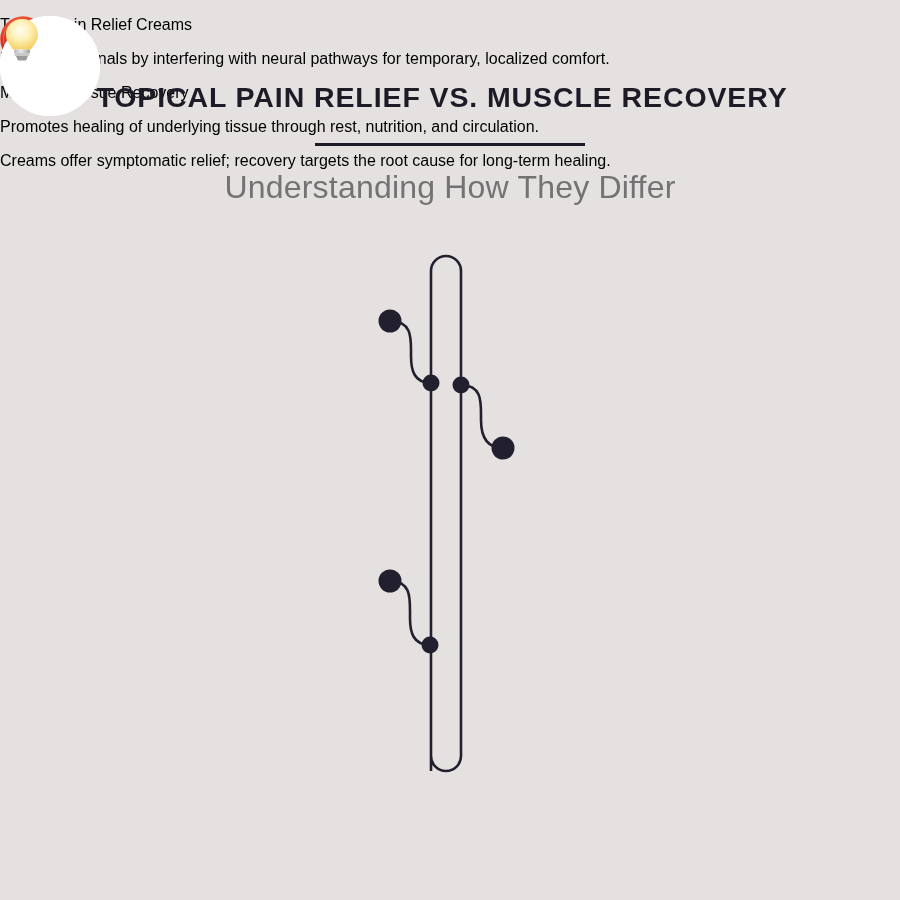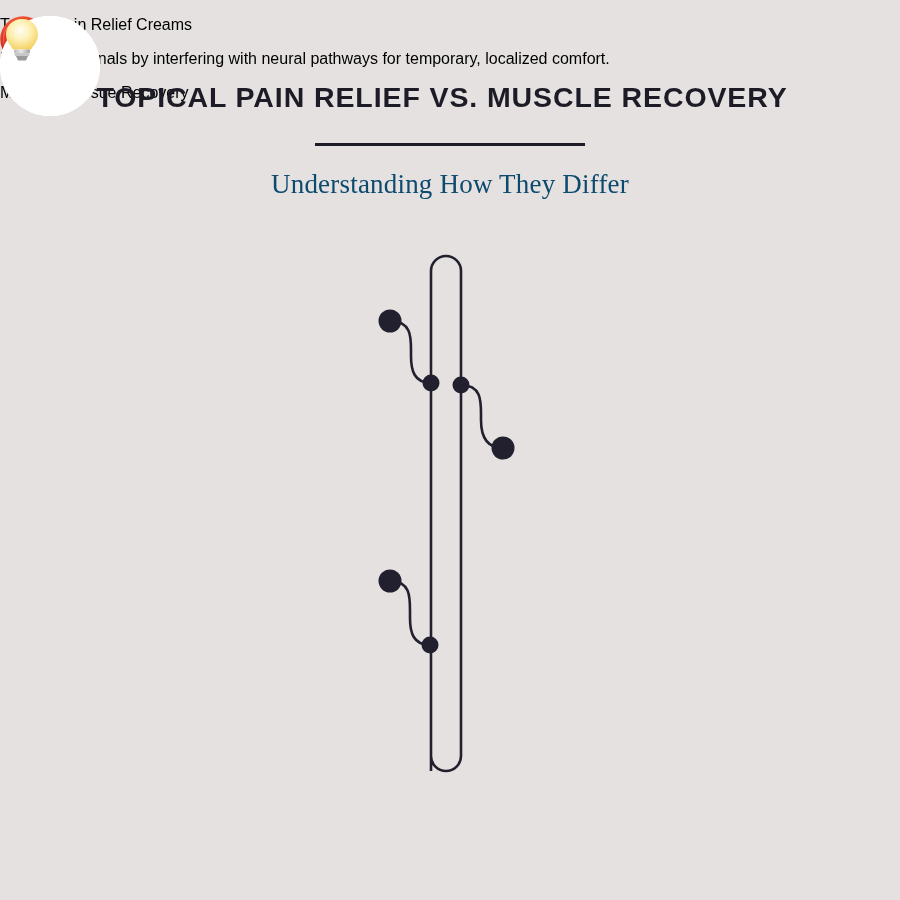--- a/index.html
+++ b/index.html
@@ -50,27 +50,26 @@
     left: 315px;
     width: 270px;
     height: 3px;
     background: #1d1c26;
   }
   .subtitle {
     position: absolute;
     top: 152px;
     left: 0;
     width: 900px;
-    font-size: 27px;
+    font-size: 32px;
     font-weight: 400;
-    color: #0c4a6e;
+    color: #737373;
     letter-spacing: 0.2px;
     line-height: 1.2;
     white-space: nowrap;
-    font-family: Liberation Serif, serif;
   }
 
   
   .connectors {
     position: absolute;
     top: 0;
     left: 0;
     width: 900px;
     height: 900px;
     pointer-events: none;
@@ -242,18 +241,20 @@
     </span>
   </div>
 
   <div class="block left t1">
     <p class="heading">Topical Pain Relief Creams</p>
     <p class="body">Mask pain signals by interfering with neural pathways for temporary, localized comfort.</p>
   </div>
 
   <div class="block right t2">
     <p class="heading">Muscle &amp; Tissue Recovery</p>
+    <p class="body">Promotes healing of underlying tissue through rest, nutrition, and circulation.</p>
   </div>
 
   <div class="block left t3">
+    <p class="body">Creams offer symptomatic relief; recovery targets the root cause for long-term healing.</p>
   </div>
 
 </div>
 
 </body></html>

